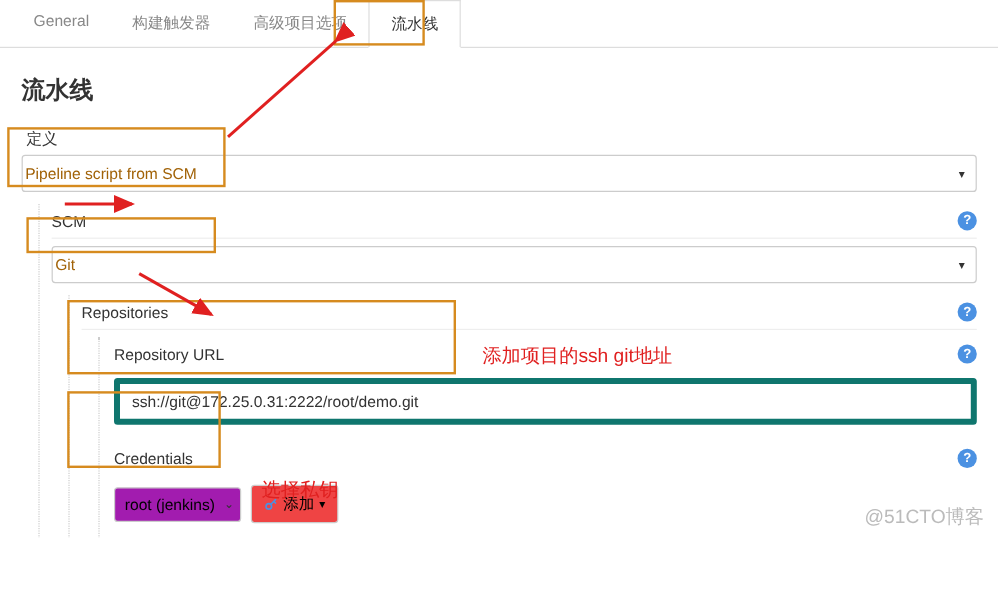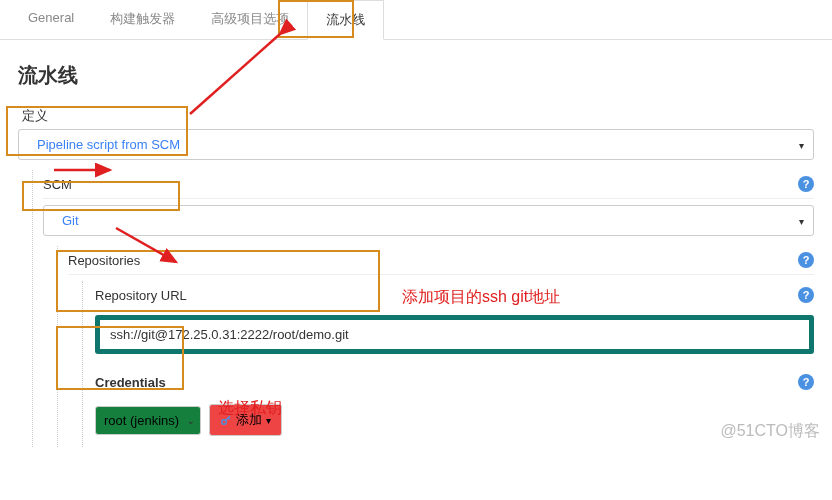--- a/index.html
+++ b/index.html
@@ -7,35 +7,35 @@
   
   .tabs { display: flex; border-bottom: 1px solid #ddd; padding: 0 10px; }
   .tab { padding: 10px 18px; color: #888; cursor: pointer; position: relative; }
   .tab.active { color: #333; border: 1px solid #ddd; border-bottom: 1px solid #fff; margin-bottom: -1px; background: #fff; }
   
   .content { padding: 12px 18px; }
   .page-title { font-size: 20px; font-weight: bold; margin: 10px 0 18px 0; }
   
   .section-label { font-size: 13px; color: #333; margin-bottom: 4px; padding-left: 4px; }
   .select-wrap { position: relative; margin-bottom: 10px; }
-  .select { width: 100%; padding: 7px 18px; border: 1px solid #ccc; border-radius: 3px; background: #fff; font-size: 13px; color: #3b82f6; appearance: none; }
+  .select { width: 100%; padding: 7px 2px; border: 1px solid #ccc; border-radius: 3px; background: #fff; font-size: 13px; color: #a16207; appearance: none; }
   .select-caret { position: absolute; right: 10px; top: 50%; transform: translateY(-50%); pointer-events: none; font-size: 10px; color: #333; }
   
   .indent1 { margin-left: 14px; border-left: 1px dotted #ccc; padding-left: 10px; }
   .indent2 { margin-left: 14px; border-left: 1px dotted #ccc; padding-left: 10px; }
   .indent3 { margin-left: 14px; border-left: 1px dotted #ccc; padding-left: 12px; }
   
   .row-head { display: flex; justify-content: space-between; align-items: center; padding: 6px 0; border-bottom: 1px solid #eee; margin-bottom: 6px; }
   .row-head .label { font-size: 13px; }
   .help { width: 16px; height: 16px; border-radius: 50%; background: #4b91e2; color: #fff; font-size: 11px; font-weight: bold; display: inline-flex; align-items: center; justify-content: center; cursor: pointer; }
   
   .text-input { width: 100%; padding: 7px 10px; border: 5px solid #0f766e; border-radius: 3px; font-size: 13px; color: #333; }
   
   .cred-row { display: flex; gap: 8px; align-items: center; margin-top: 8px; }
-  .cred-select { padding: 6px 8px; border: 1px solid #ccc; border-radius: 3px; background: #15803d; font-size: 13px; appearance: none; padding-right: 20px; position: relative; }
+  .cred-select { padding: 6px 8px; border: 1px solid #ccc; border-radius: 3px; background: #a21caf; font-size: 13px; appearance: none; padding-right: 20px; position: relative; }
   .cred-select-wrap { position: relative; display: inline-block; }
   .cred-select-wrap .caret { position: absolute; right: 6px; top: 50%; transform: translateY(-50%); font-size: 10px; pointer-events: none; }
   .add-btn { padding: 6px 10px; border: 1px solid #ccc; border-radius: 3px; background: #ef4444; font-size: 13px; display: inline-flex; align-items: center; gap: 4px; cursor: pointer; }
   .key-icon { display:inline-block; width:12px; height:12px; }
   
   .btn-row { display: flex; gap: 10px; justify-content: flex-end; margin-top: 18px; padding-right: 4px; }
   .btn { padding: 7px 16px; border: 1px solid #0f172a; border-radius: 4px; background: #f0abfc; font-size: 13px; cursor: pointer; }
   
   .watermark { position: absolute; right: 12px; bottom: 6px; color: #bbb; font-size: 16px; }
   
@@ -87,21 +87,21 @@
         </div>
 
         <div class="indent3">
           <div class="row-head" style="border-bottom:none;">
             <span class="label" style="font-weight:500;">Repository URL</span>
             <span class="help">?</span>
           </div>
           <input class="text-input" type="text" value="ssh://git@172.25.0.31:2222/root/demo.git" style="">
 
           <div class="row-head" style="border-bottom:none; margin-top:14px;">
-            <span class="label" style="font-weight:700;">Credentials</span>
+            <span class="label" style="font-weight:400;">Credentials</span>
             <span class="help">?</span>
           </div>
           <div class="cred-row">
             <span class="cred-select-wrap">
               <select class="cred-select">
                 <option>root (jenkins)</option>
               </select>
               <span class="caret">⌄</span>
             </span>
             <button class="add-btn">

